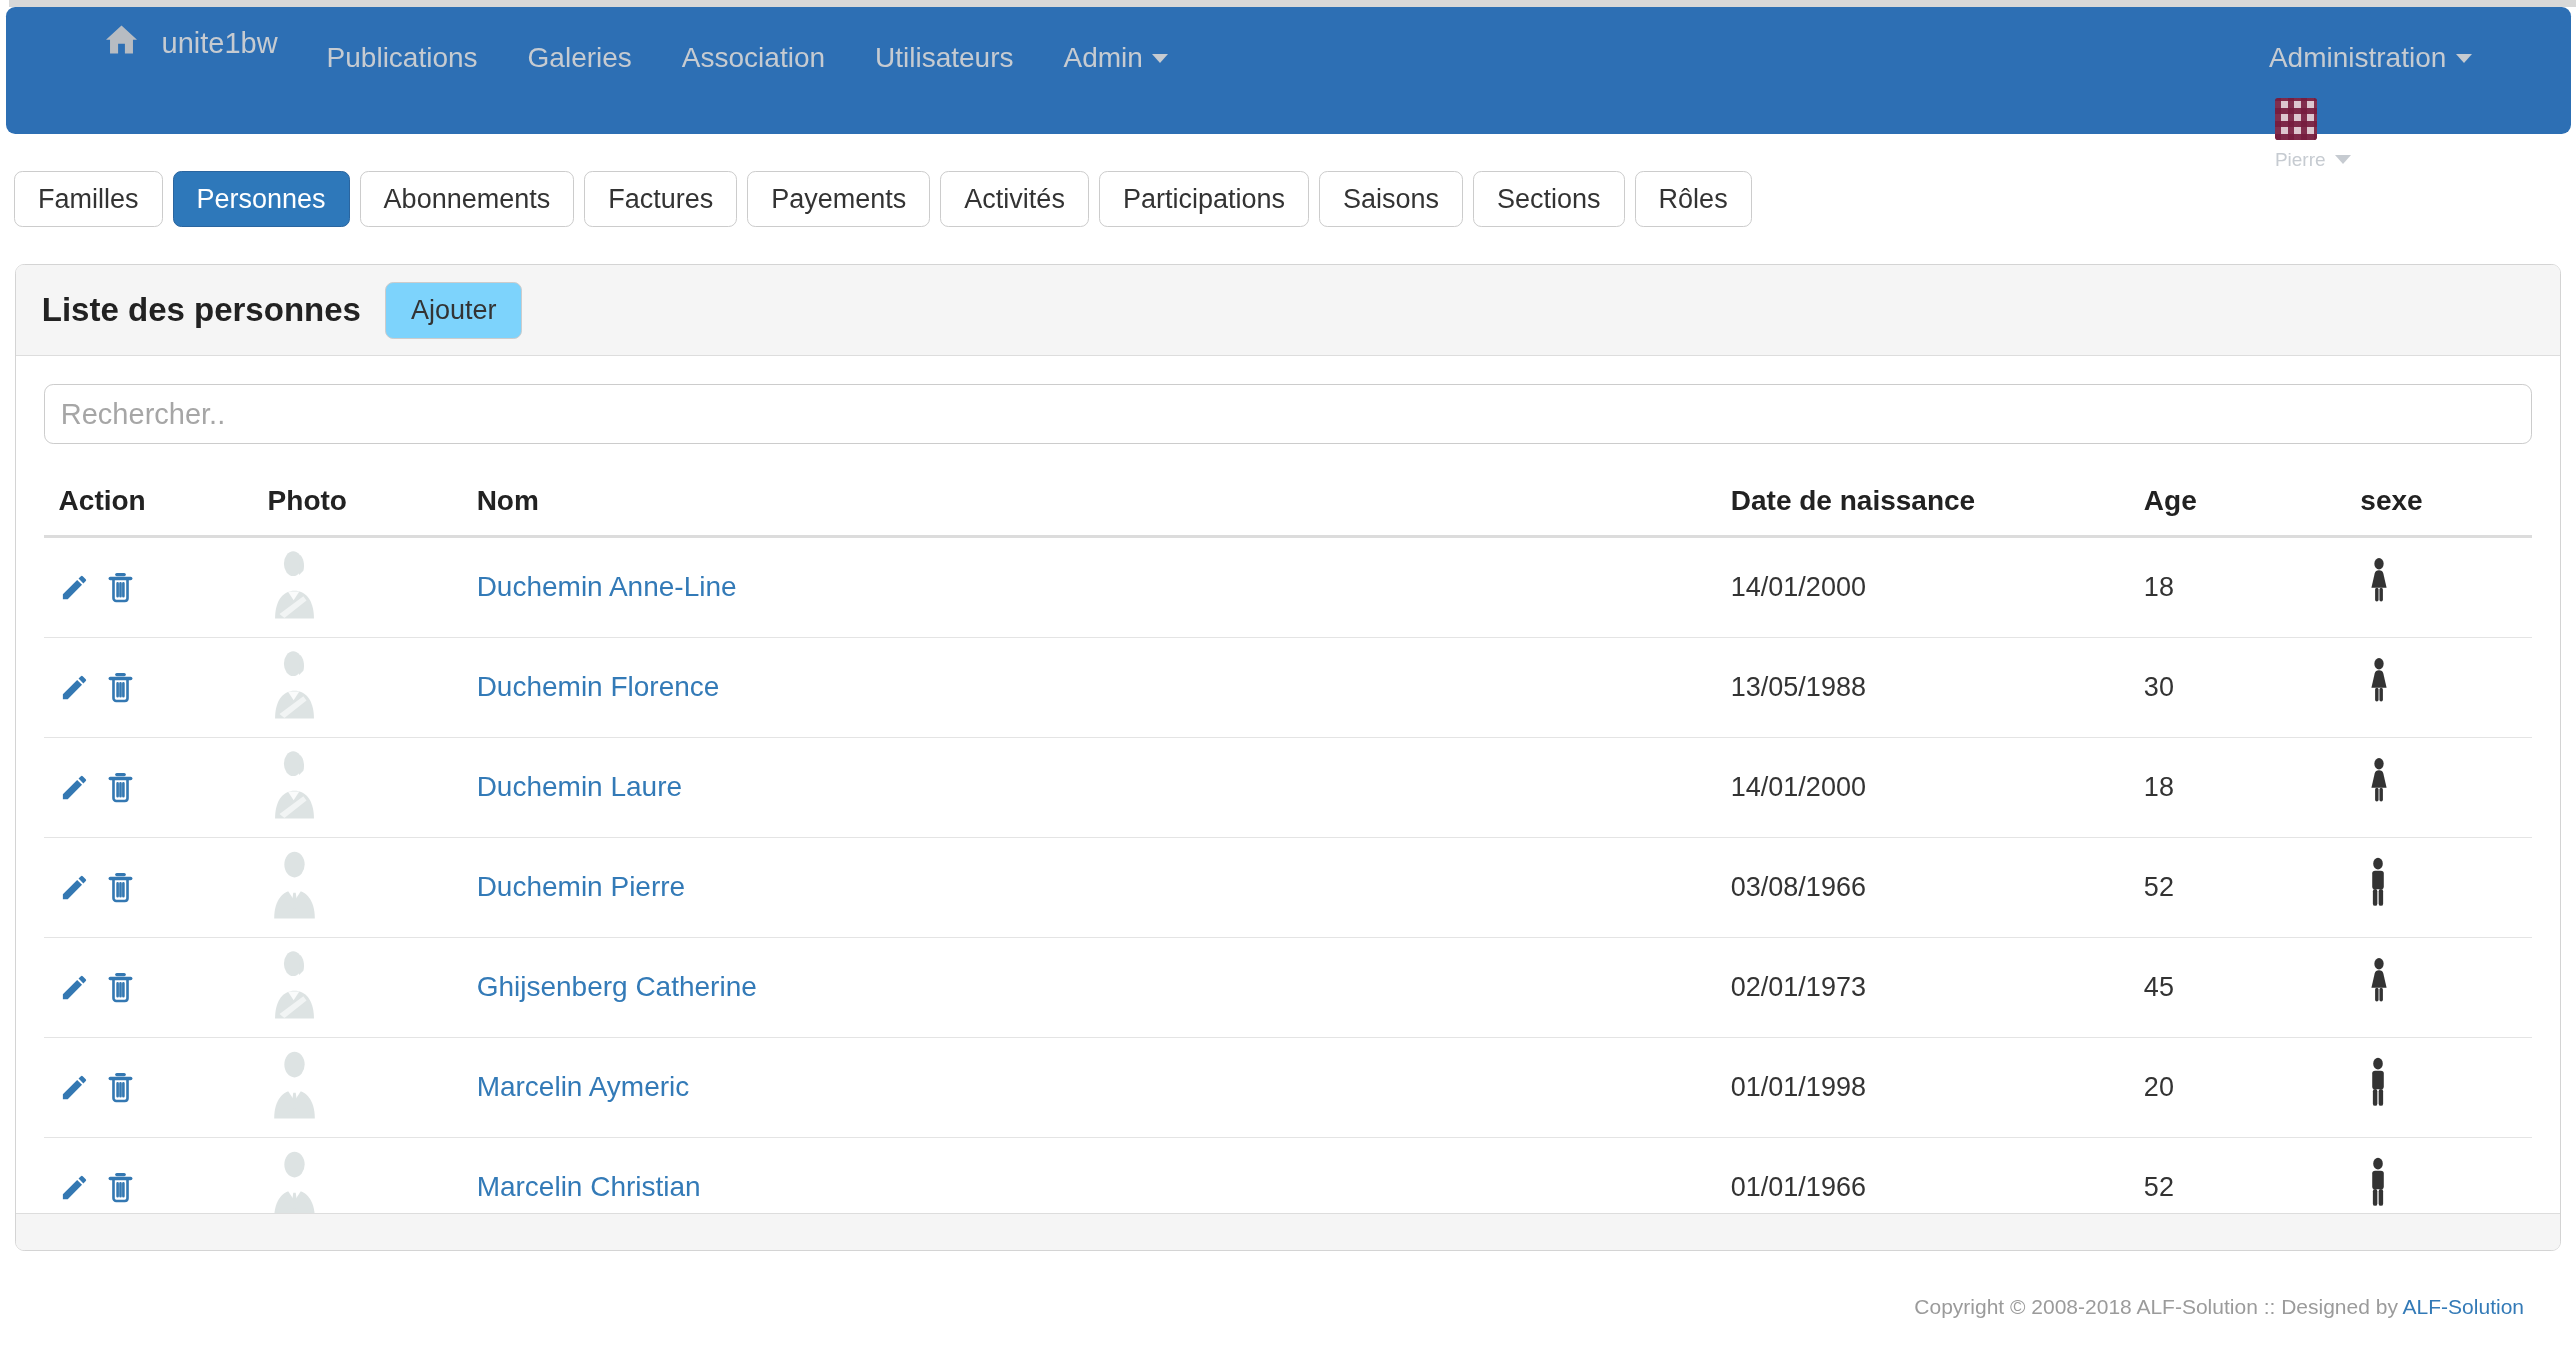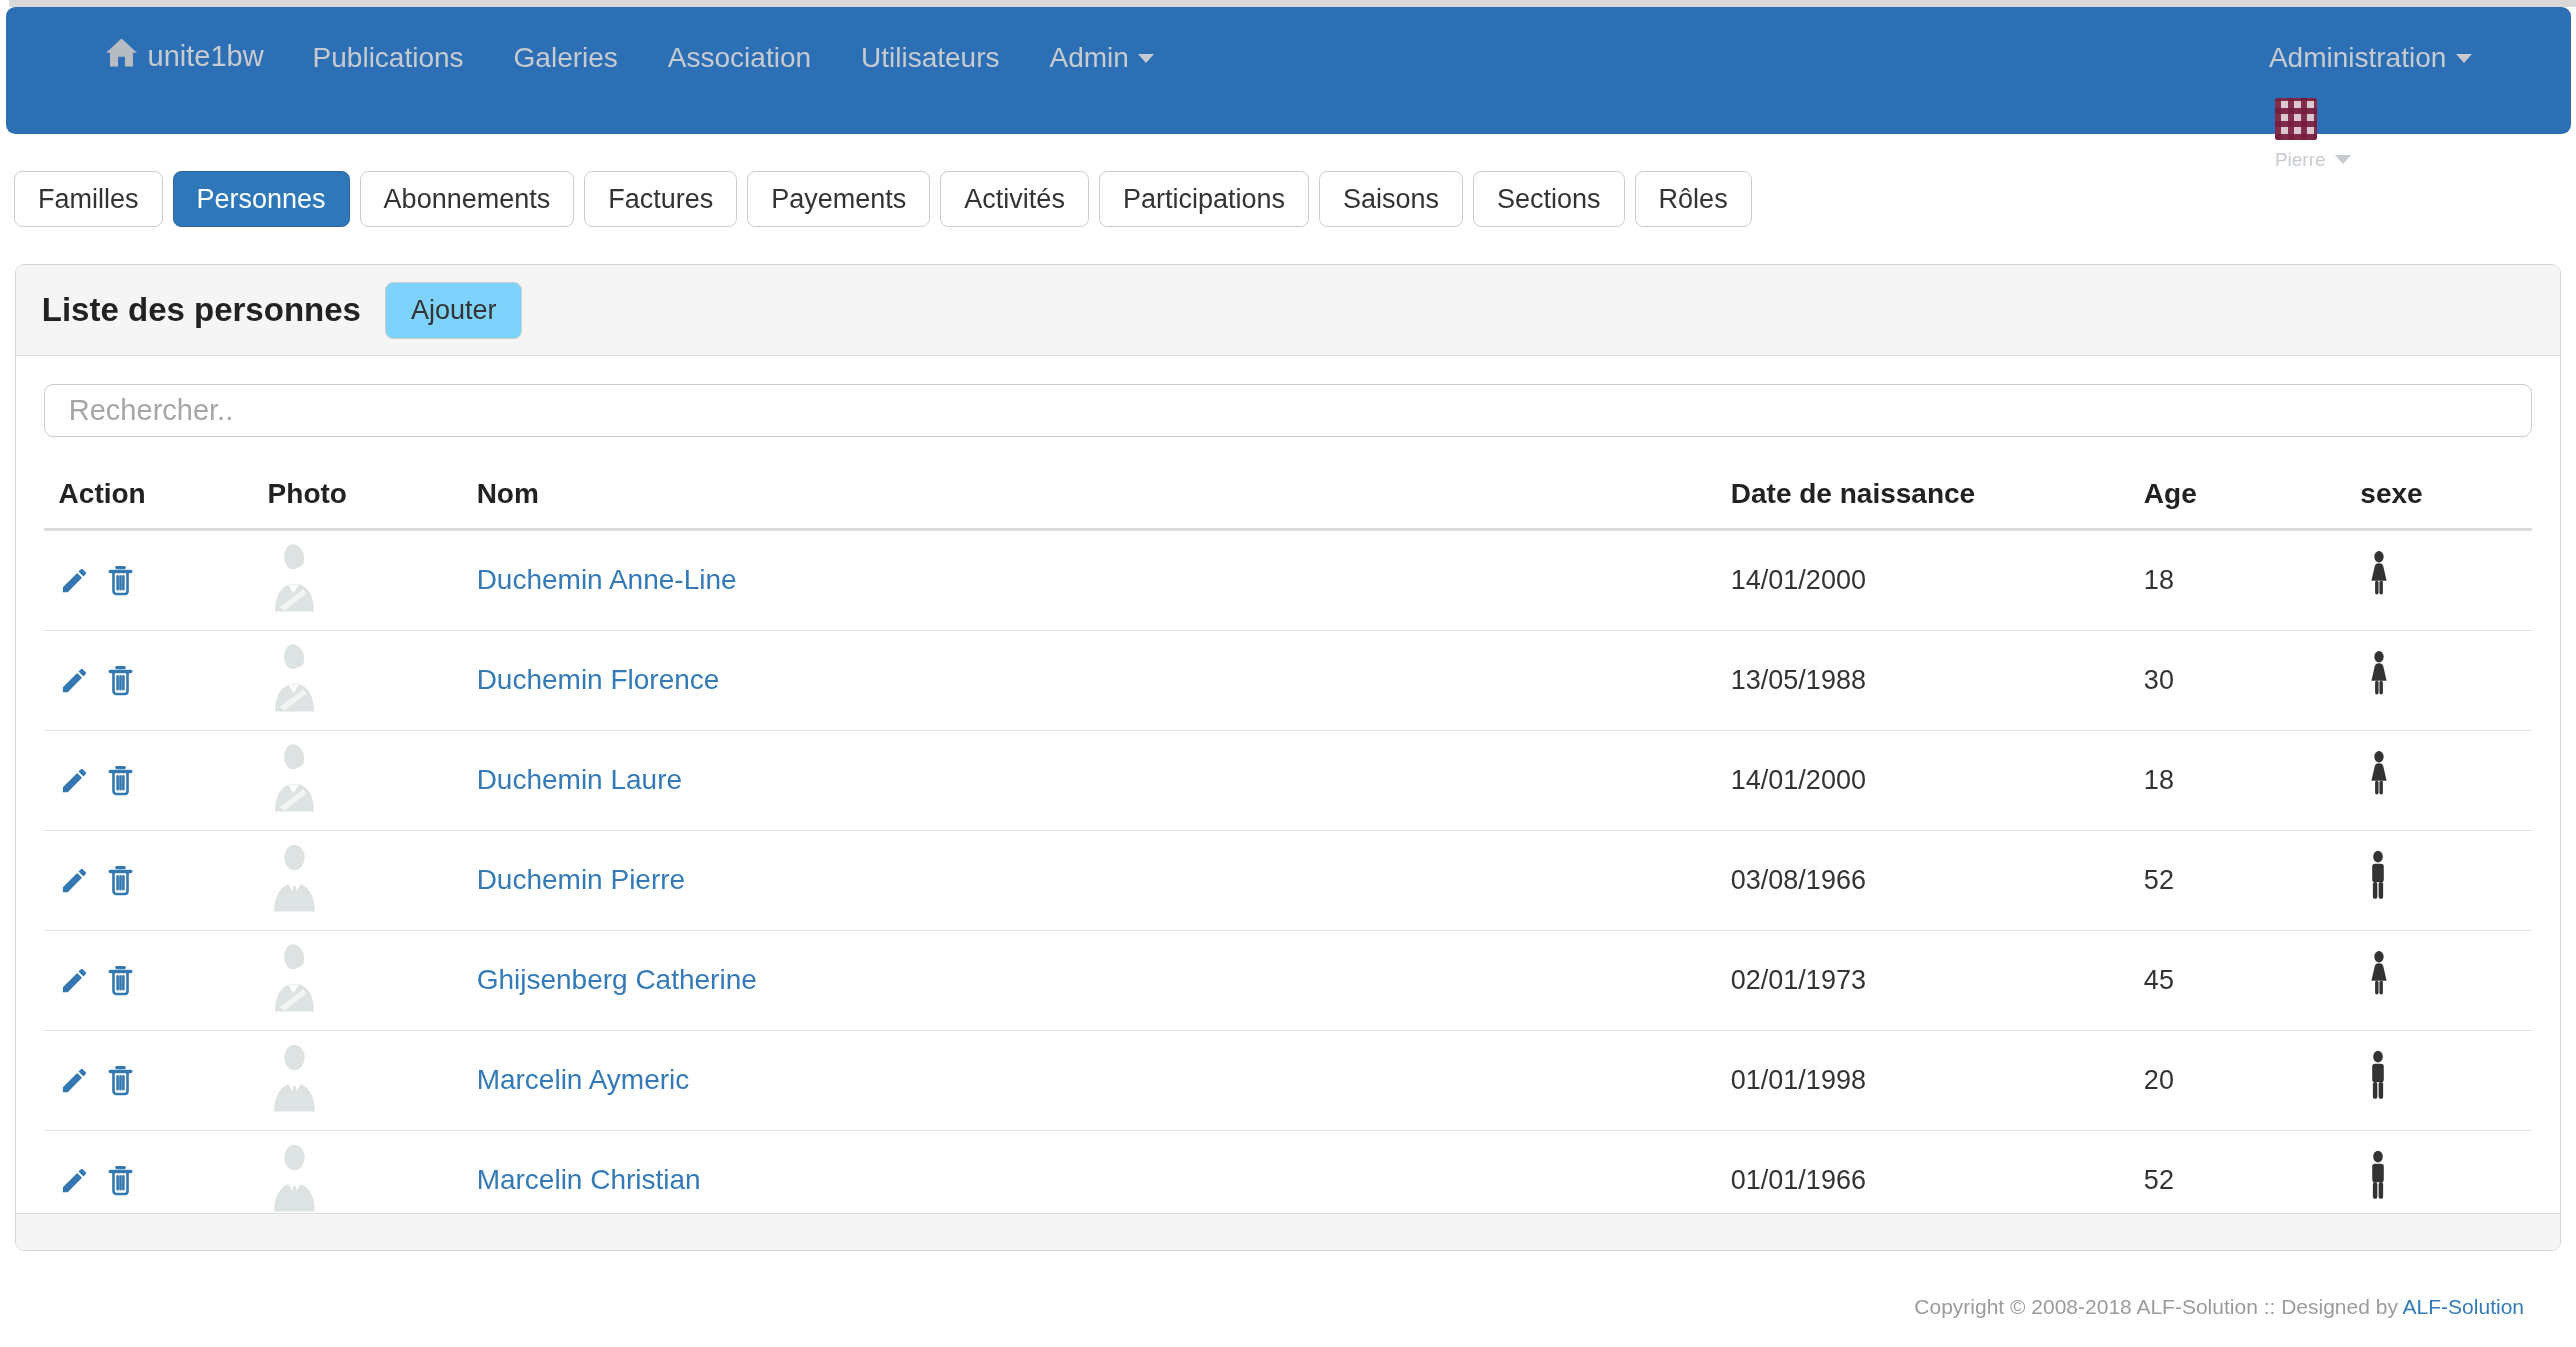--- a/index.html
+++ b/index.html
@@ -17,22 +17,22 @@
   .top-strip { position: absolute; top: 0; left: 9.2px; right: 0; height: 7.4px; background: #d8d8d8; }
 
   
   .navbar {
     position: absolute; top: 7.4px; left: 5.5px; right: 5.5px; height: 127px;
     background: var(--navbar-bg, #2d6fb4);
     border-radius: 9.2px;
   }
   .nav-left { position: absolute; left: 74px; top: 0; display: flex; align-items: flex-start; }
   .brand {
-    display: flex; align-items: center; gap: 11px;
-    padding: 31px 24px 0 26px;
+    display: flex; align-items: center; gap: 25px;
+    padding: 18px 24px 0 26px;
     color: #c6cbd1; font-size: 29px; text-decoration: none; white-space: nowrap;
   }
   .nav-link {
     display: inline-flex; align-items: center;
     padding: 35px 25px 0; color: #c6cbd1; font-size: 28px;
     text-decoration: none; white-space: nowrap;
   }
   .caret {
     display: inline-block; width: 0; height: 0; margin-left: 9.2px;
     border-top: 9.2px solid #c6cbd1; border-left: 8.3px solid transparent; border-right: 8.3px solid transparent;
@@ -73,23 +73,23 @@
     padding: 16.6px 26px; display: flex; align-items: center;
   }
   .panel-title { font-size: 33px; font-weight: bold; color: #222; margin-right: 24px; }
   .btn-add {
     height: 57px; padding: 0 25px; font-size: 27px;
     background: #7dd3fc; border: 1.8px solid #ccc; border-radius: 8.3px;
     font-family: "Liberation Sans", sans-serif; color: #333; cursor: pointer;
   }
   .panel-body { padding: 28px 28px 0; }
   .search-input {
-    width: 100%; height: 53px; border: 1.8px solid #ccc; border-radius: 9.2px;
+    width: 100%; height: 60px; border: 1.8px solid #ccc; border-radius: 9.2px;
     font-family: "Liberation Sans", sans-serif;
-    font-size: 29px; padding: 0 24px; color: #555; outline: none; background: #fff;
+    font-size: 29px; padding: 0 16px; color: #555; outline: none; background: #fff;
   }
   .search-input::placeholder { color: #a6a6a6; }
 
   
   table.persons { width: 100%; border-collapse: collapse; margin-top: 22px; }
   .persons th {
     text-align: left; font-size: 28px; color: #222;
     padding: 18.4px 14.8px; border-bottom: 3.7px solid #dcdcdc;
   }
   .persons td {

